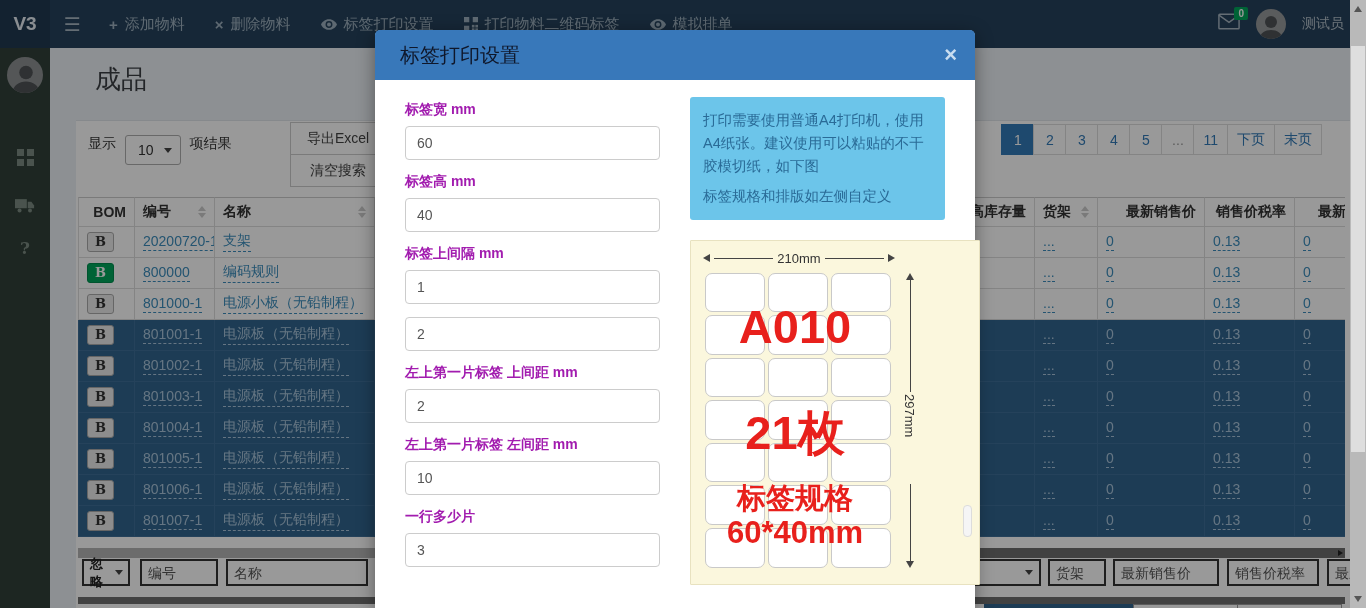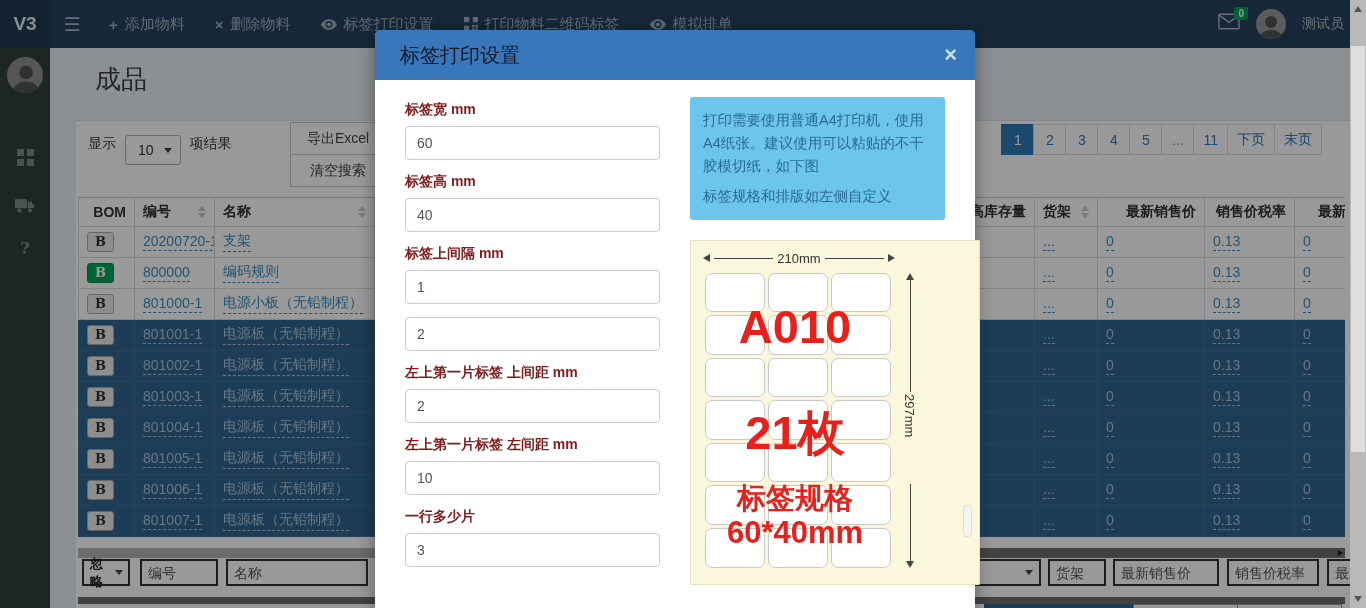--- a/index.html
+++ b/index.html
@@ -87,21 +87,21 @@
   .varrow.dn { bottom:6px; border-top:6px solid #555; }
 
   
   .modal { position:absolute; left:375px; top:30px; width:600px; height:578px; background:#fff; border-radius:6px 6px 0 0; box-shadow:0 4px 18px rgba(0,0,0,.4); z-index:70; }
   .modal-header { height:50px; background:#3878ba; border-radius:5px 5px 0 0; display:flex; align-items:center; padding:0 18px 0 25px; }
   .modal-title { color:#0f172a; font-size:20px; }
   .modal-close { margin-left:auto; color:#c9ddf0; font-size:22px; font-weight:bold; line-height:20px; cursor:pointer; }
   .modal-body { position:relative; padding:21px 30px; }
   .form-col { width:255px; }
   .field { margin-bottom:13px; }
-  .field label { display:block; font-size:14px; font-weight:bold; color:#7f1d1d; margin-bottom:7px; }
+  .field label { display:block; font-size:14px; font-weight:bold; color:#a21caf; margin-bottom:7px; }
   .field input { width:255px; height:34px; border:1px solid #ccc; border-radius:4px; padding:0 11px; font-size:14px; color:#555; font-family:inherit; }
   .right-col { position:absolute; left:315px; top:17px; width:255px; }
   .info-box { background:#6cc5ea; border-radius:3px; padding:12px 13px; color:#2a6b97; font-size:14.5px; line-height:1.58; }
   .info-box p + p { margin-top:7px; }
 
   .sheet { position:relative; margin-top:20px; width:290px; height:345px; background:#fbf7dd; border:1px solid #e8e2c0; border-radius:1px; }
   .dim-h { position:absolute; left:12px; top:10px; width:192px; display:flex; align-items:center; gap:4px; color:#333; font-size:13px; }
   .dim-h .ln { flex:1; height:1px; background:#444; }
   .ah-l { width:0; height:0; border-top:4px solid transparent; border-bottom:4px solid transparent; border-right:7px solid #444; }
   .ah-r { width:0; height:0; border-top:4px solid transparent; border-bottom:4px solid transparent; border-left:7px solid #444; }

